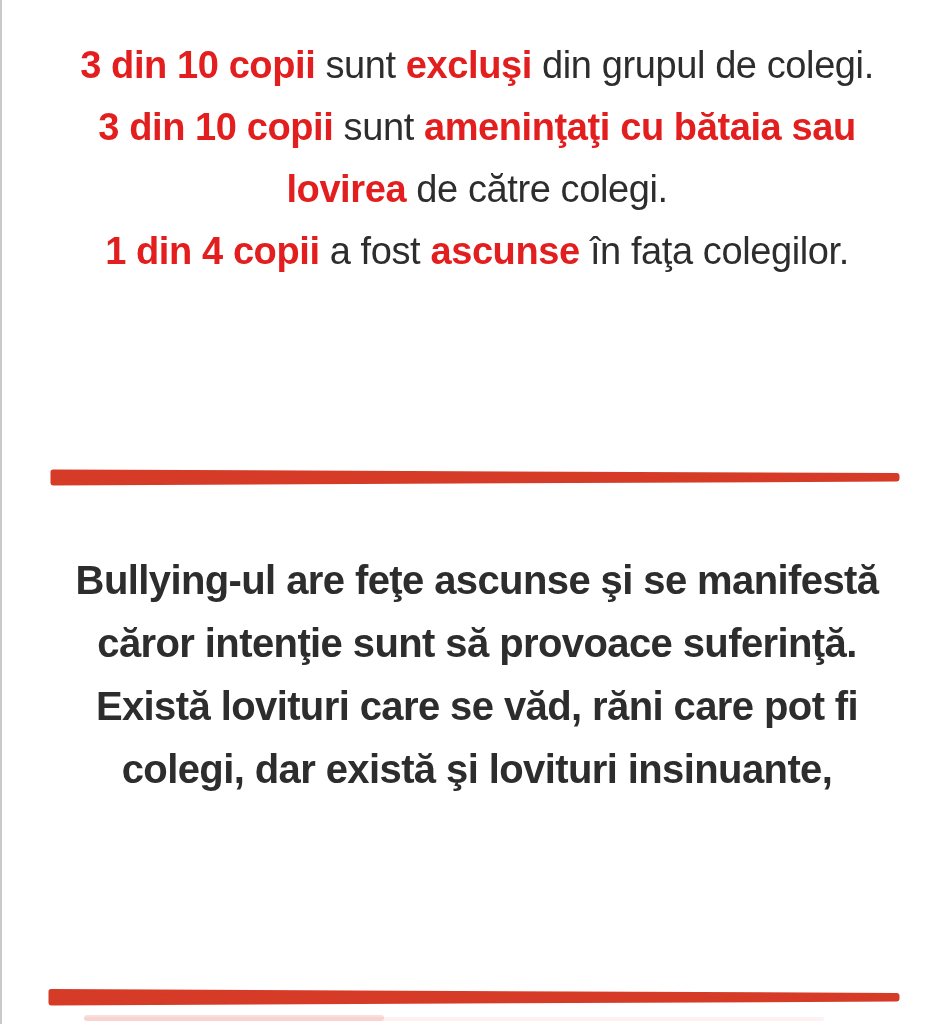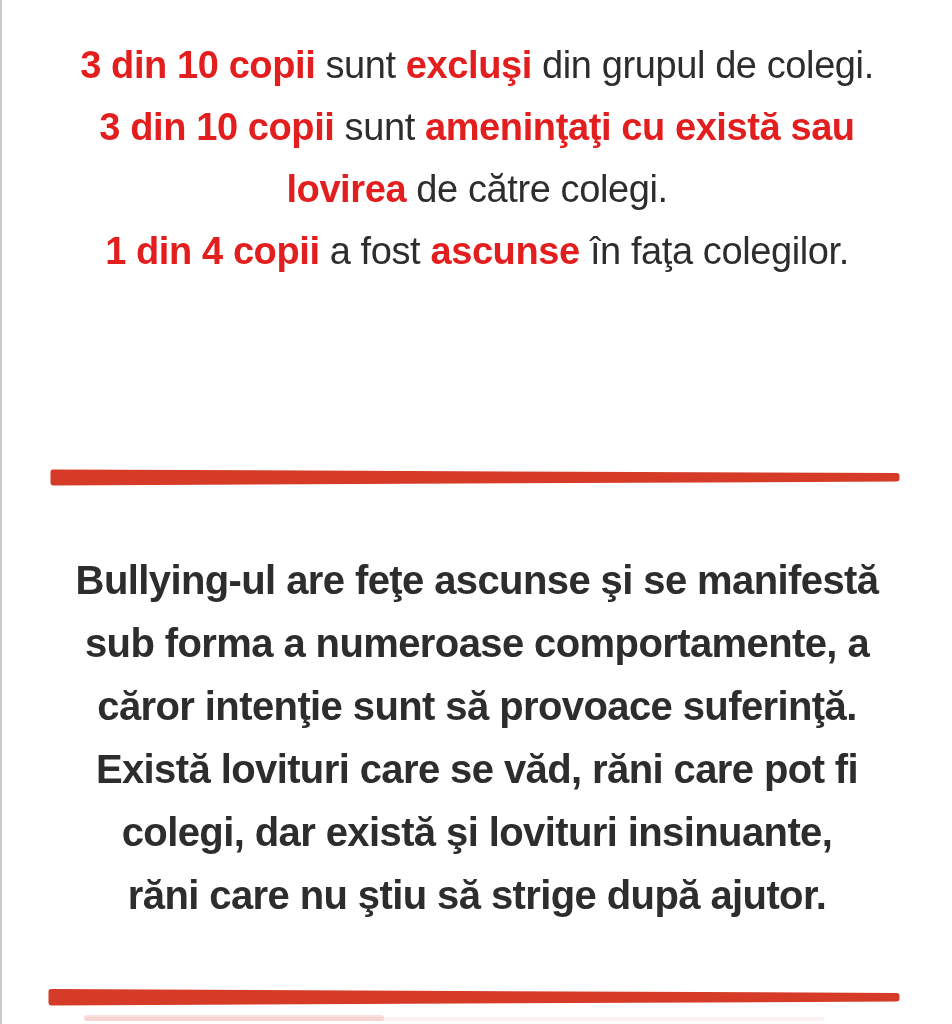--- a/index.html
+++ b/index.html
@@ -79,38 +79,36 @@
     background: rgba(225, 70, 60, 0.07);
   }
 </style>
 </head>
 <body>
 
 <div class="page">
 
   <div class="stats">
       <div class="stat-line"><span class="red">3 din 10 copii</span><span class="dark"> sunt </span><span class="red">excluşi</span><span class="dark"> din grupul de colegi.</span></div>
-      <div class="stat-line"><span class="red">3 din 10 copii</span><span class="dark"> sunt </span><span class="red">ameninţaţi cu există sau</span></div>
+      <div class="stat-line"><span class="red">3 din 10 copii</span><span class="dark"> sunt </span><span class="red">ameninţaţi cu bătaia sau</span></div>
       <div class="stat-line"><span class="red">lovirea</span><span class="dark"> de către colegi.</span></div>
       <div class="stat-line"><span class="red">1 din 4 copii</span><span class="dark"> a fost </span><span class="red">ascunse</span><span class="dark"> în faţa colegilor.</span></div>
     </div>
 
   <div class="divider" id="divider-top">
     <svg viewBox="0 0 858 22" preserveAspectRatio="none" aria-hidden="true">
       <path d="M7,6 L851,9.5 L851,13 L7,17 Z" fill="currentColor" stroke="currentColor" stroke-width="5" stroke-linejoin="round" stroke-linecap="round"></path>
     </svg>
   </div>
 
   <div class="paragraph">
       <div class="para-line">Bullying-ul are feţe ascunse şi se manifestă</div>
-      <div class="para-line">sub forma a numeroase comportamente, a</div>
       <div class="para-line">căror intenţie sunt să provoace suferinţă.</div>
       <div class="para-line">Există lovituri care se văd, răni care pot fi</div>
       <div class="para-line">colegi, dar există şi lovituri insinuante,</div>
-      <div class="para-line">răni care nu ştiu să strige după ajutor.</div>
     </div>
 
   <div class="divider" id="divider-bottom">
     <svg viewBox="0 0 860 23" preserveAspectRatio="none" aria-hidden="true">
       <path d="M7,6.5 L853,10.5 L853,14 L7,18 Z" fill="currentColor" stroke="currentColor" stroke-width="5" stroke-linejoin="round" stroke-linecap="round"></path>
     </svg>
   </div>
 
   <div class="smudge" id="smudge-strong"></div>
   <div class="smudge" id="smudge-faint"></div>

